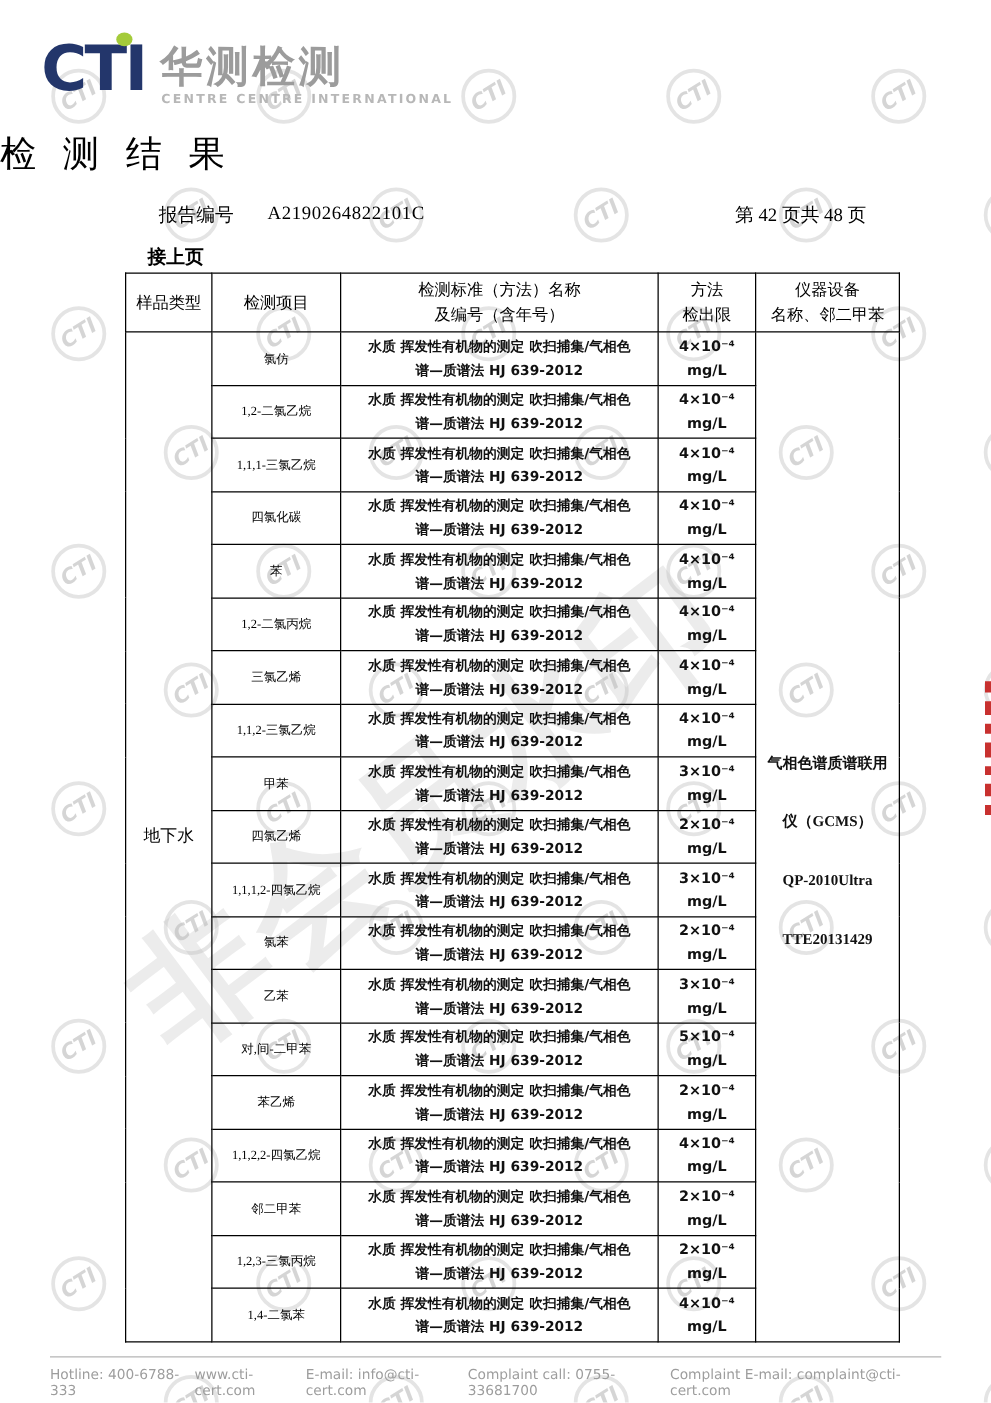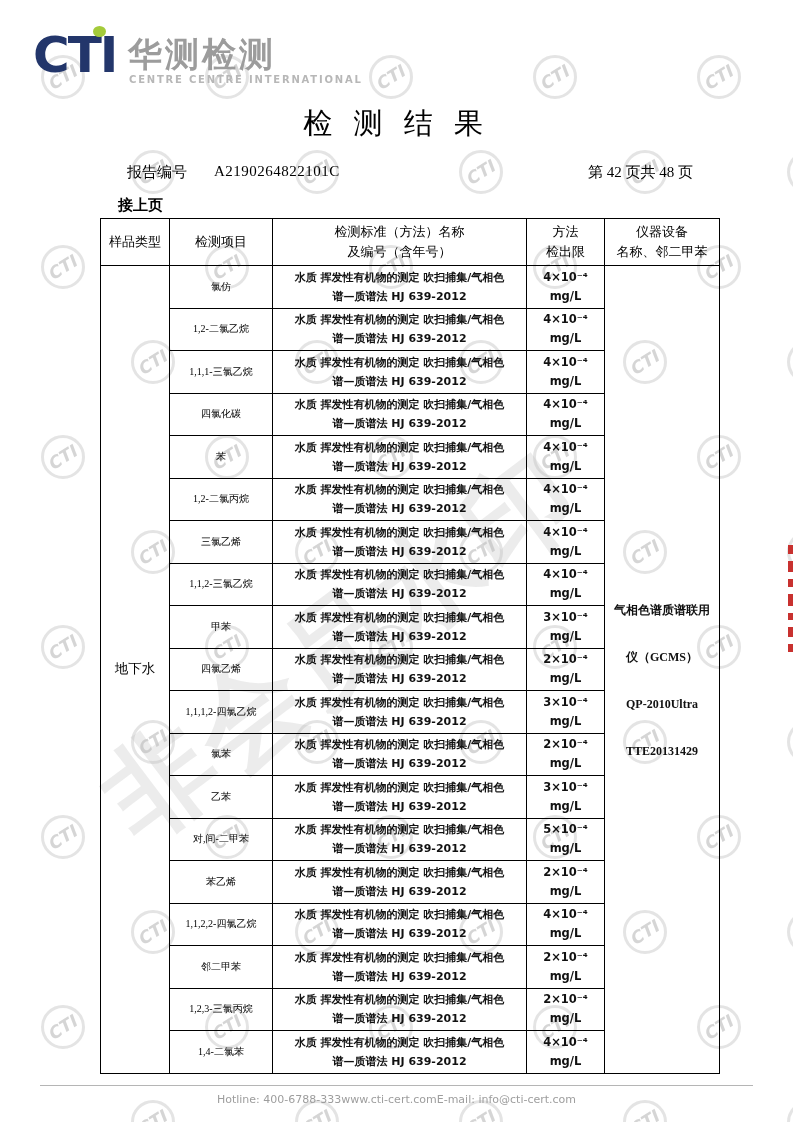--- a/index.html
+++ b/index.html
@@ -23,21 +23,21 @@
   
   .logo-cti{position:absolute;left:33px;top:30px;font-family:"DejaVu Sans",sans-serif;
             font-weight:bold;font-size:50px;line-height:50px;letter-spacing:-2px;color:#23366b;}
   .logo-dot{position:absolute;left:93px;top:26px;width:13px;height:11px;border-radius:50%;background:#a4cb3a;}
   .logo-cn{position:absolute;left:128px;top:36px;font-family:"DejaVu Sans",sans-serif;
            font-weight:bold;font-size:34px;line-height:36px;letter-spacing:3px;color:#9c9c9c;}
   .logo-sub{position:absolute;left:129px;top:74px;font-family:"DejaVu Sans",sans-serif;
             font-size:10px;letter-spacing:1.8px;color:#b7b7b7;font-weight:bold;}
 
   
-  .doc-title{position:absolute;left:0;top:104px;width:793px;text-align:center;
+  .doc-title{position:absolute;left:0;top:104px;width:793px;
              font-size:29px;letter-spacing:7px;color:#000;}
   .report-line{position:absolute;left:0;top:163px;width:793px;height:20px;font-size:15px;}
   .report-label{position:absolute;left:127px;top:0;}
   .report-no{position:absolute;left:214px;top:0;letter-spacing:.5px;}
   .page-ind{position:absolute;left:588px;top:0;}
   .cont-label{position:absolute;left:118px;top:196px;font-size:15px;font-weight:bold;}
 
   
   table.results{position:absolute;left:100px;top:218px;width:619px;border-collapse:collapse;
                 table-layout:fixed;}
@@ -54,21 +54,21 @@
                line-height:19px;color:#111;}
   .c-instr div{font-family:Liberation Serif, serif;font-weight:600;font-size:12px;
                line-height:23px;color:#111;white-space:nowrap;margin-top:24px;}
 
   
   .red-marks{position:absolute;left:788px;top:545px;width:5px;}
   .red-marks i{display:block;width:5px;background:#c8312f;margin-bottom:7px;}
 
   
   .footer{position:absolute;left:40px;top:1085px;width:713px;border-top:1px solid #b5b5b5;}
-  .footer-row{display:flex;justify-content:center;padding-top:7px;}
+  .footer-row{display:flex;justify-content:flex-start;padding-top:7px;}
   .footer-row span{font-family:"DejaVu Sans","Liberation Sans",sans-serif;font-size:11px;color:#9d9d9d;}
 </style>
 </head>
 <body>
 
 <div class="page">
 
   <div class="wm-layer" id="wm-layer">
     <div class="diag-wm">非会员水印</div>
   <div class="stamp" style="left: 41px; top: 55px;">
@@ -540,18 +540,20 @@
       <i style="height:7px"></i>
       <i style="height:10px"></i>
       <i style="height:8px"></i>
     </div>
 
     <div class="footer">
       <div class="footer-row">
         <span>Hotline: 400-6788-333</span>
         <span>www.cti-cert.com</span>
         <span>E-mail: info@cti-cert.com</span>
+        <span>Complaint call: 0755-33681700</span>
+        <span>Complaint E-mail: complaint@cti-cert.com</span>
       </div>
     </div>
 
   </div>
 
 </div>
 
 </body></html>

